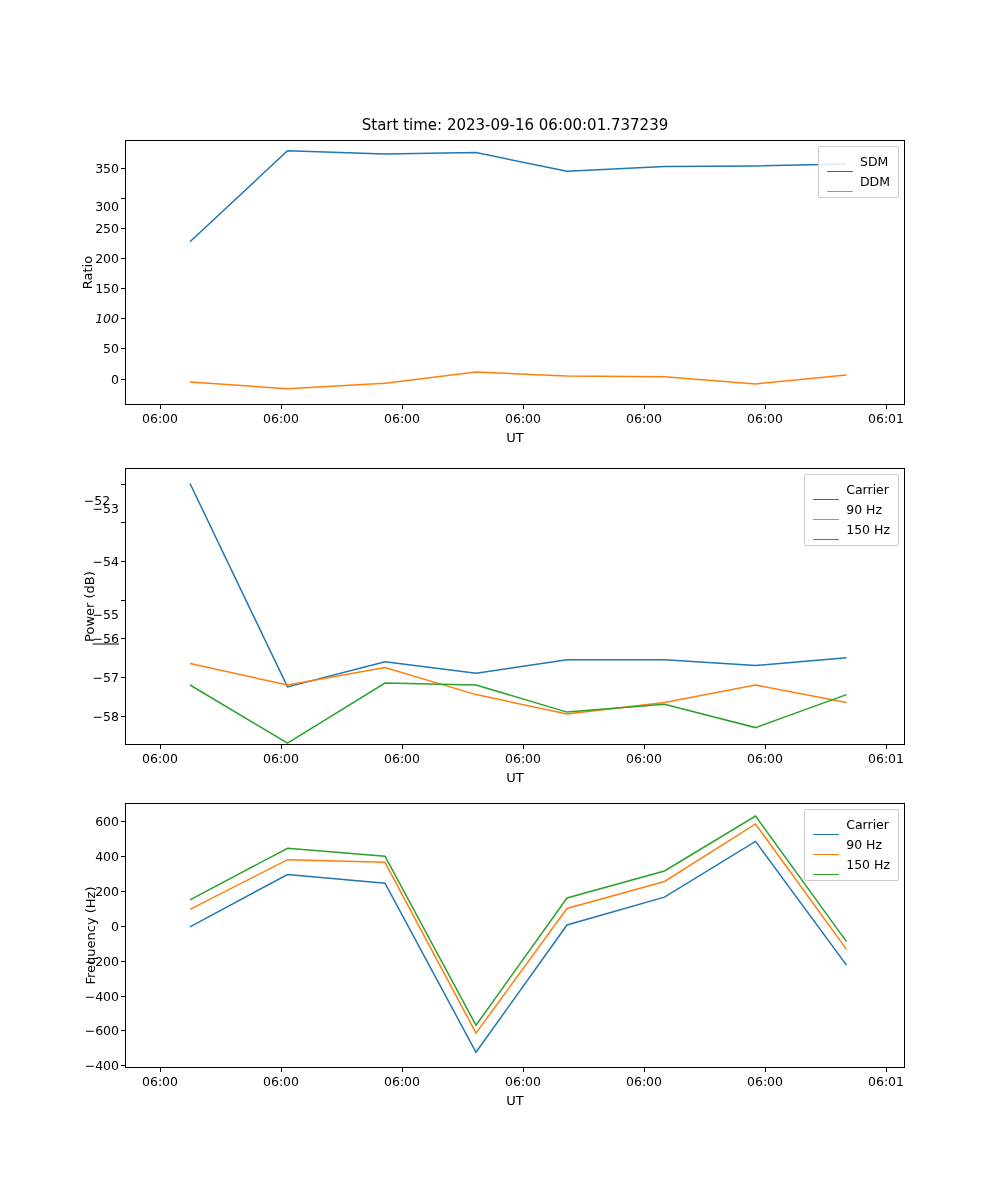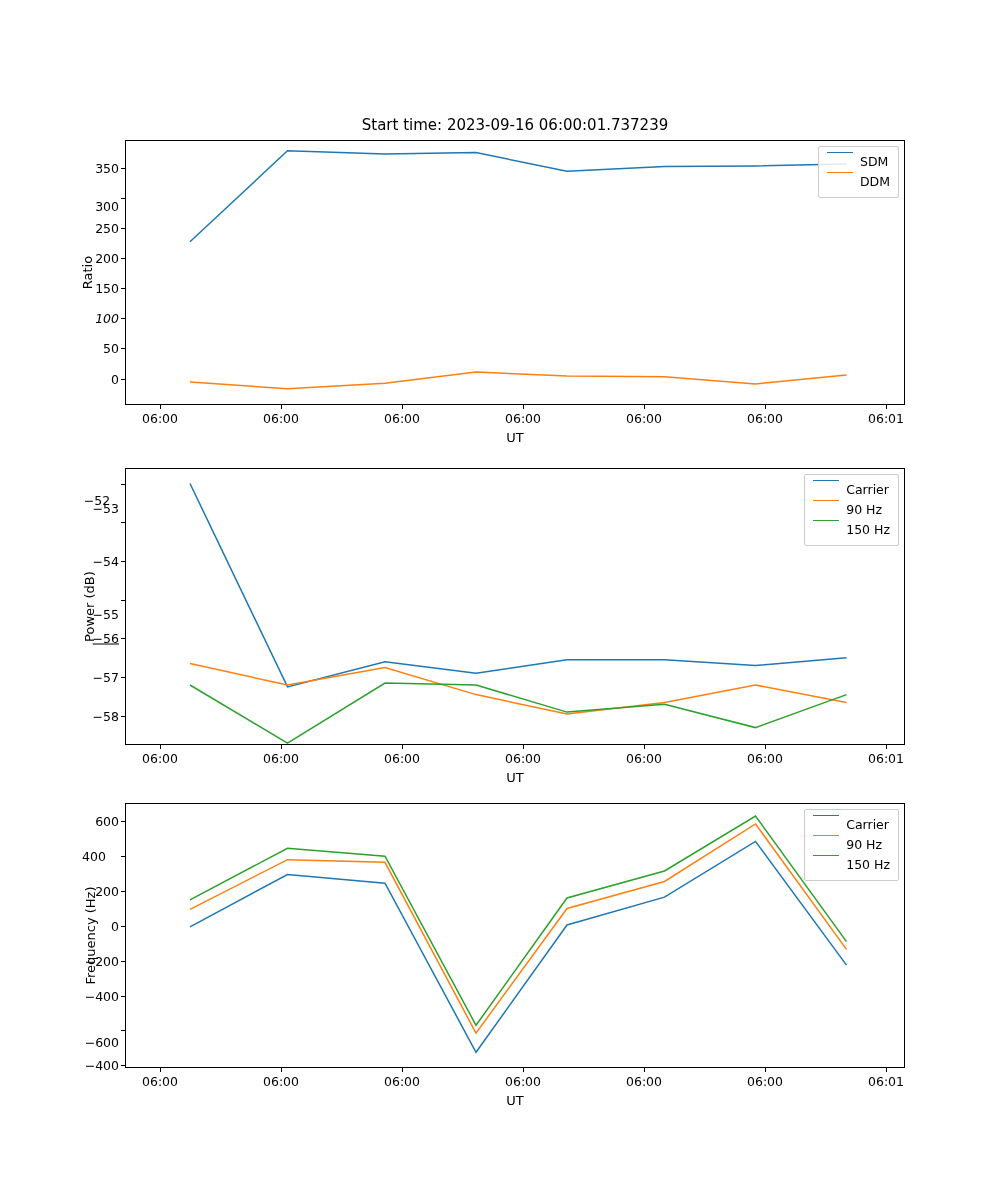--- a/index.html
+++ b/index.html
@@ -82,21 +82,21 @@
     position: absolute;
     border: 1px solid #cccccc;
     background: rgba(255,255,255,0.85);
     border-radius: 2px;
     padding: 5px 8px 5px 8px;
     font-size: 12.5px;
     line-height: 20px;
   }
   .legend-row {
     display: flex;
-    align-items: flex-start;
+    align-items: flex-end;
     white-space: nowrap;
   }
   .legend-swatch {
     display: inline-block;
     width: 26px;
     height: 0;
     border-top: 1.5px solid #000;
     margin-right: 7px;
   }
   svg {
@@ -223,26 +223,26 @@
 
   <div class="panel" style="left:125px; top:803px; width:780px; height:265px;">
     <div class="plot-area"></div>
     <svg style="position:absolute;left:0;top:0;" width="780" height="265" viewBox="0 0 780 265">
       <polyline fill="none" stroke="#1f77b4" stroke-width="1.5" points="65.0,123.8 162.5,71.5 260.0,80.2 351.0,249.3 442.0,122.0 539.5,94.1 630.5,38.4 721.5,162.1"></polyline>
       <polyline fill="none" stroke="#ff7f0e" stroke-width="1.5" points="65.0,106.3 162.5,56.7 260.0,59.3 351.0,230.1 442.0,105.5 539.5,78.5 630.5,20.9 721.5,146.4"></polyline>
       <polyline fill="none" stroke="#2ca02c" stroke-width="1.5" points="65.0,96.8 162.5,45.3 260.0,53.2 351.0,222.3 442.0,95.0 539.5,68.0 630.5,13.1 721.5,138.6"></polyline>
     </svg>
 
     <div class="tick-y" style="left:-56px; top:262.3px; width:50px;">−400</div>
-    <div class="tick-y" style="left:-56px; top:227.4px; width:50px;margin-top:12px;">−600</div>
+    <div class="tick-y" style="left:-56px; top:227.4px; width:50px;">−600</div>
     <div class="tick-y" style="left:-56px; top:192.5px; width:50px;">−400</div>
     <div class="tick-y" style="left:-56px; top:157.6px; width:50px;">−200</div>
     <div class="tick-y" style="left:-56px; top:122.7px; width:50px;">0</div>
     <div class="tick-y" style="left:-56px; top:87.8px; width:50px;">200</div>
-    <div class="tick-y" style="left:-56px; top:52.9px; width:50px;text-align:center;">400</div>
+    <div class="tick-y" style="left:-56px; top:52.9px; width:50px;">400</div>
     <div class="tick-y" style="left:-56px; top:18.0px; width:50px;">600</div>
     <div class="tickmark-y" style="left:-4px; top:262.3px;"></div>
     <div class="tickmark-y" style="left:-4px; top:227.4px;"></div>
     <div class="tickmark-y" style="left:-4px; top:192.5px;"></div>
     <div class="tickmark-y" style="left:-4px; top:157.6px;"></div>
     <div class="tickmark-y" style="left:-4px; top:122.7px;"></div>
     <div class="tickmark-y" style="left:-4px; top:87.8px;"></div>
     <div class="tickmark-y" style="left:-4px; top:52.9px;"></div>
     <div class="tickmark-y" style="left:-4px; top:18.0px;"></div>
 

